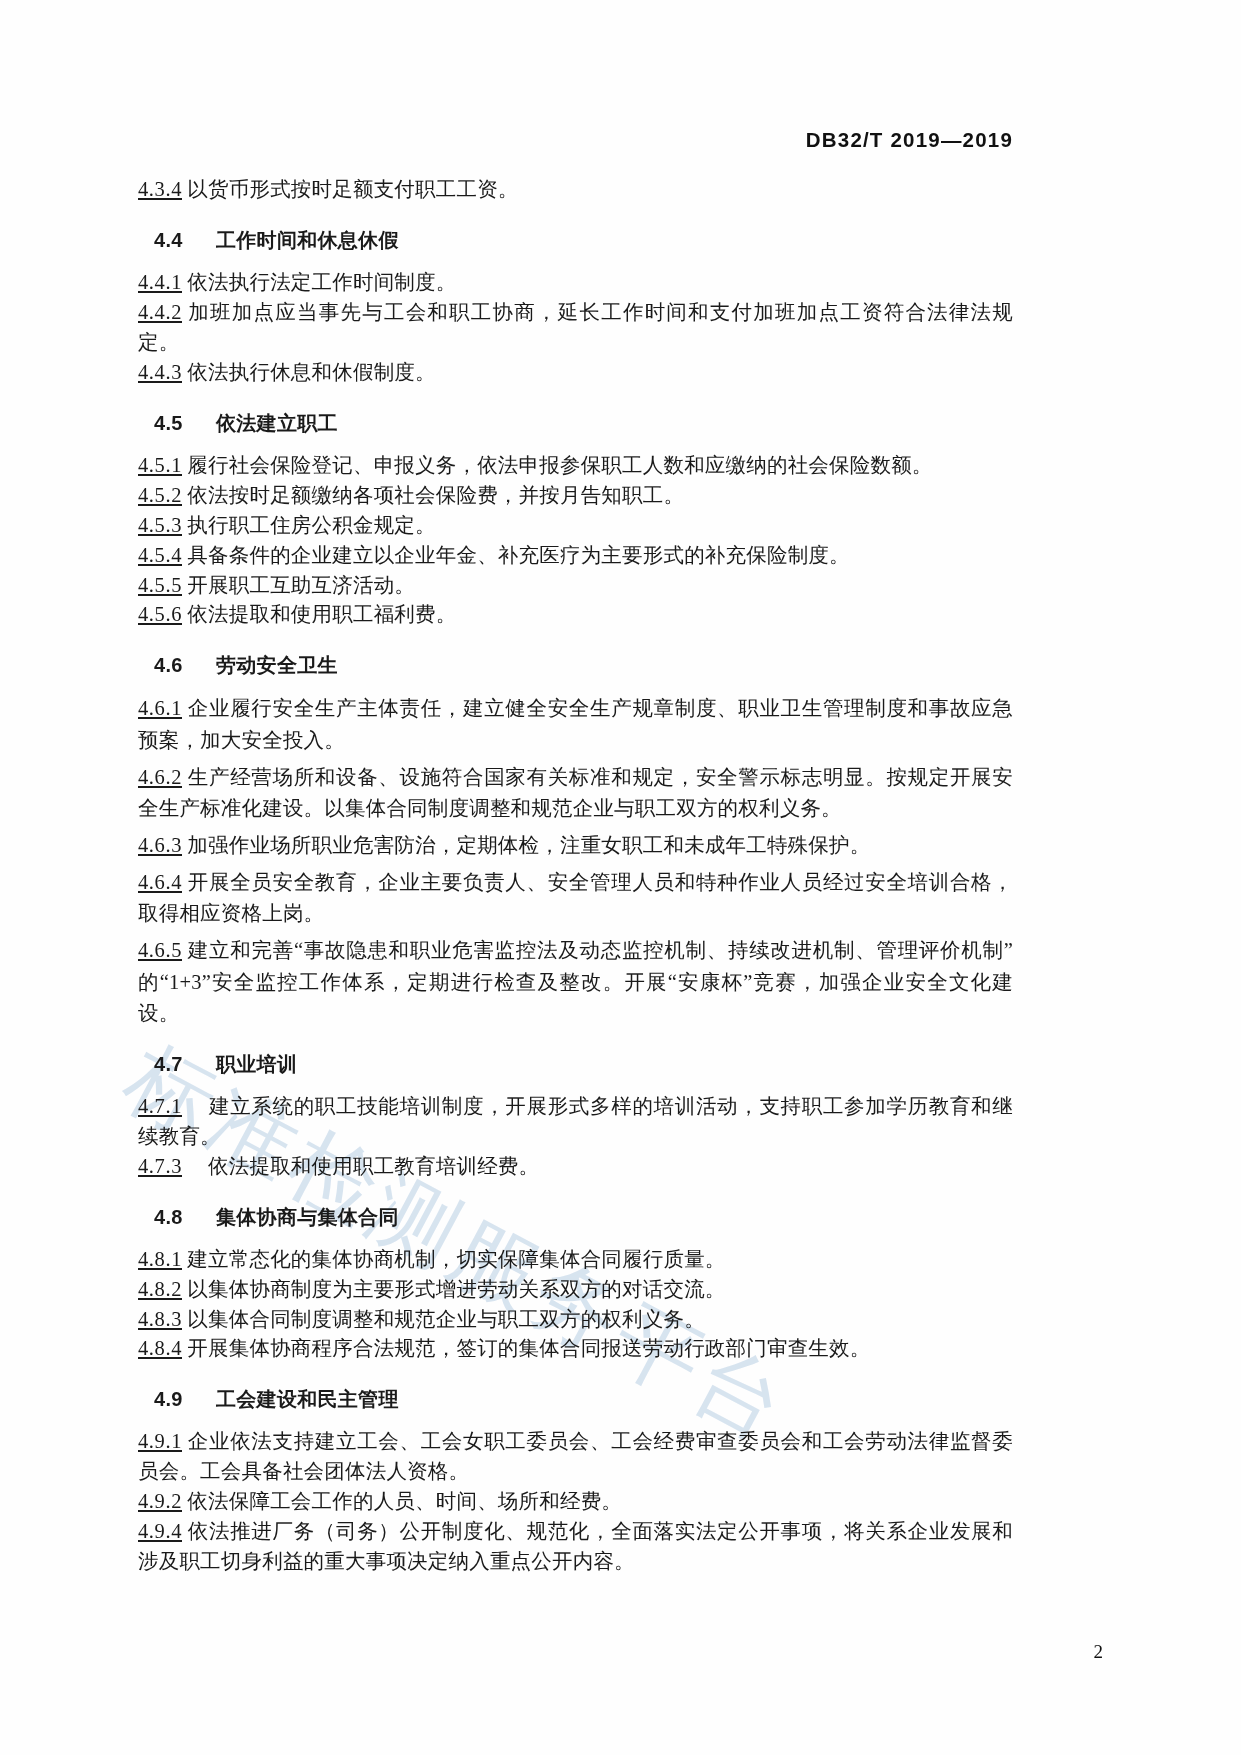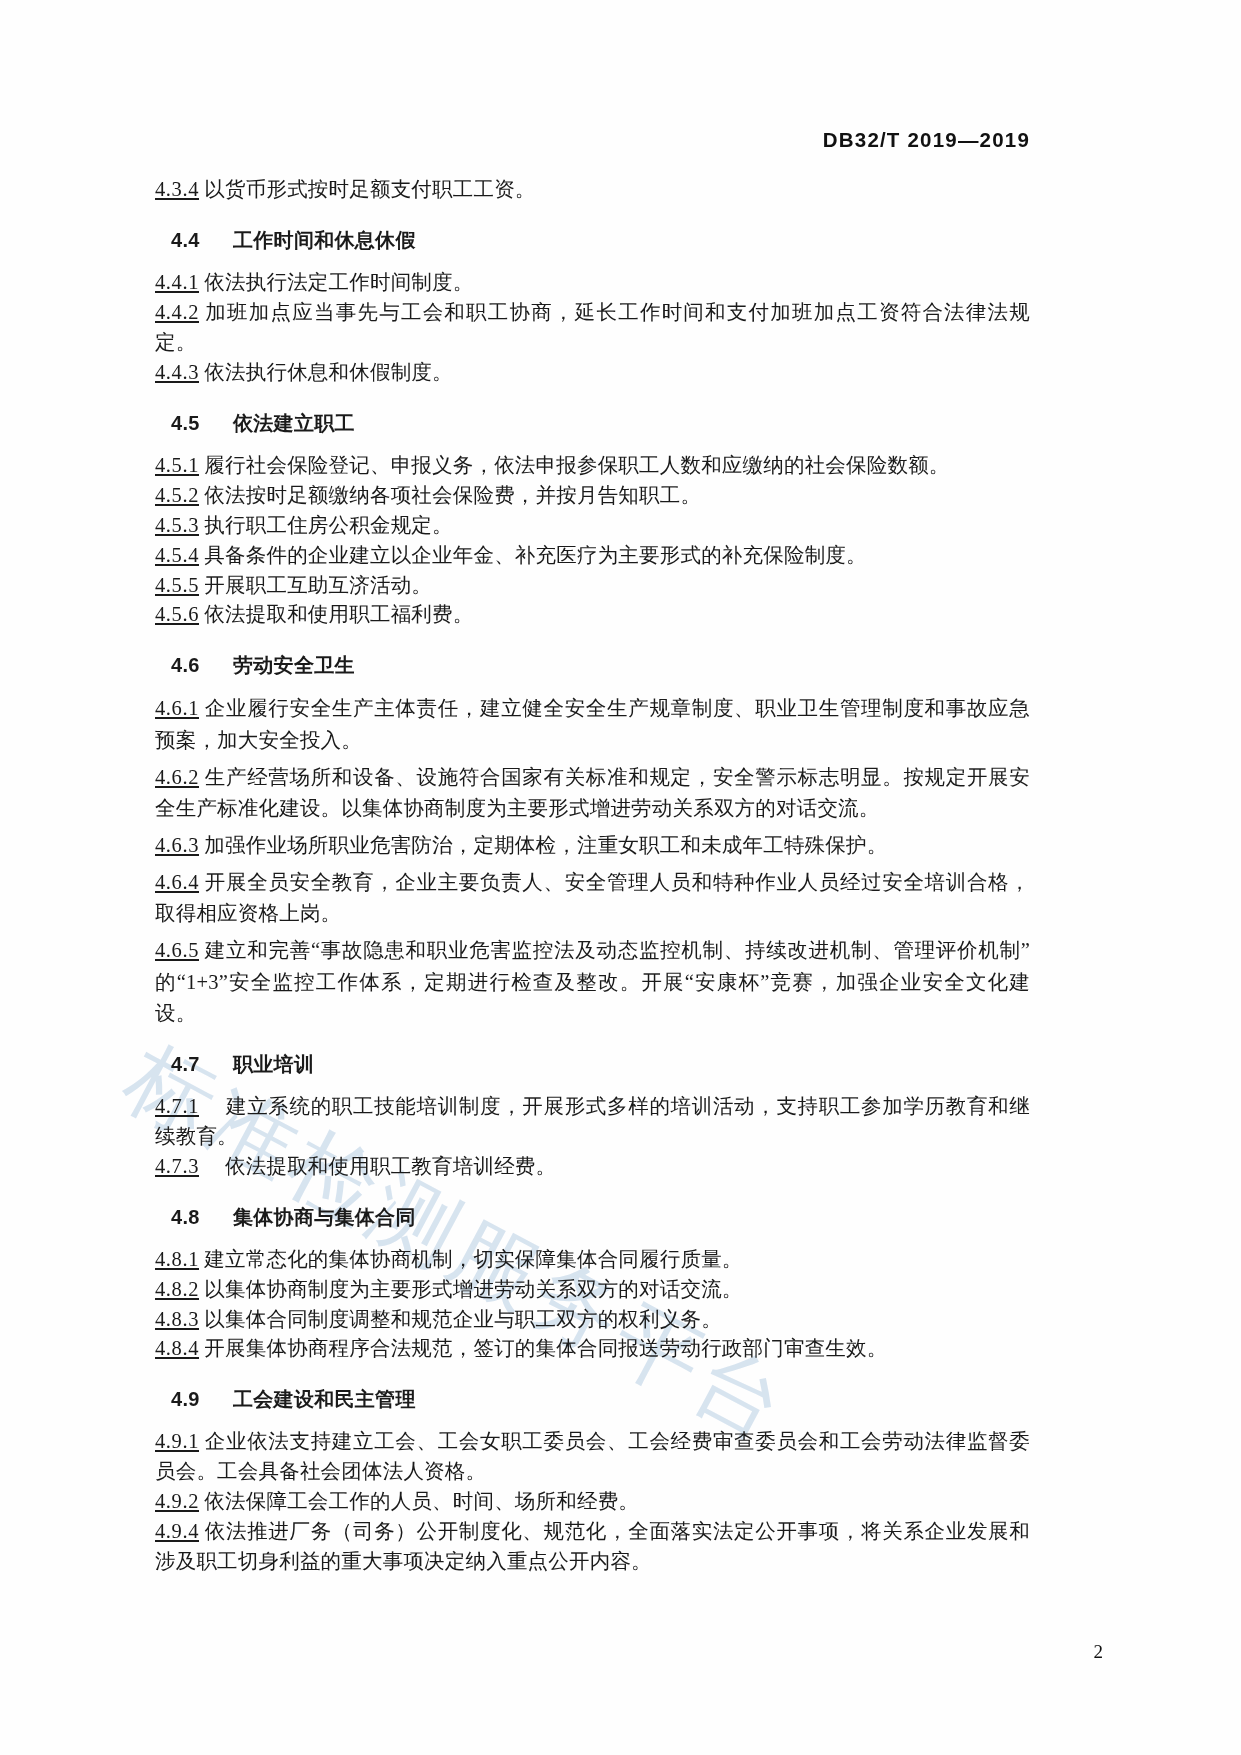--- a/index.html
+++ b/index.html
@@ -14,21 +14,21 @@
   .page {
     position: relative;
     width: 1241px;
     height: 1755px;
     margin: 0 auto;
     background: #fefefe;
     overflow: hidden;
   }
   .content {
     position: absolute;
-    left: 155px;
+    left: 138px;
     top: 128px;
     width: 875px;
   }
   .header {
     text-align: right;
     font-family: "Liberation Sans", sans-serif;
     font-size: 20.5px;
     letter-spacing: 1.2px;
     color: #111;
     margin-bottom: 22px;
@@ -172,21 +172,21 @@
       <div class="heading">
         <span class="hnum">4.6</span><span>劳动安全卫生</span>
       </div>
       <div class="grp-loose">
         <p class="para">
           <span class="num">4.6.1</span>
           <span>企业履行安全生产主体责任，建立健全安全生产规章制度、职业卫生管理制度和事故应急预案，加大安全投入。</span>
         </p>
         <p class="para">
           <span class="num">4.6.2</span>
-          <span>生产经营场所和设备、设施符合国家有关标准和规定，安全警示标志明显。按规定开展安全生产标准化建设。以集体协商制度为主要形式增进劳动关系双方的对话交流。</span>
+          <span>生产经营场所和设备、设施符合国家有关标准和规定，安全警示标志明显。按规定开展安全生产标准化建设。以集体合同制度调整和规范企业与职工双方的权利义务。</span>
         </p>
         <p class="para">
           <span class="num">4.6.3</span>
           <span>加强作业场所职业危害防治，定期体检，注重女职工和未成年工特殊保护。</span>
         </p>
         <p class="para">
           <span class="num">4.6.4</span>
           <span>开展全员安全教育，企业主要负责人、安全管理人员和特种作业人员经过安全培训合格，取得相应资格上岗。</span>
         </p>
         <p class="para">

